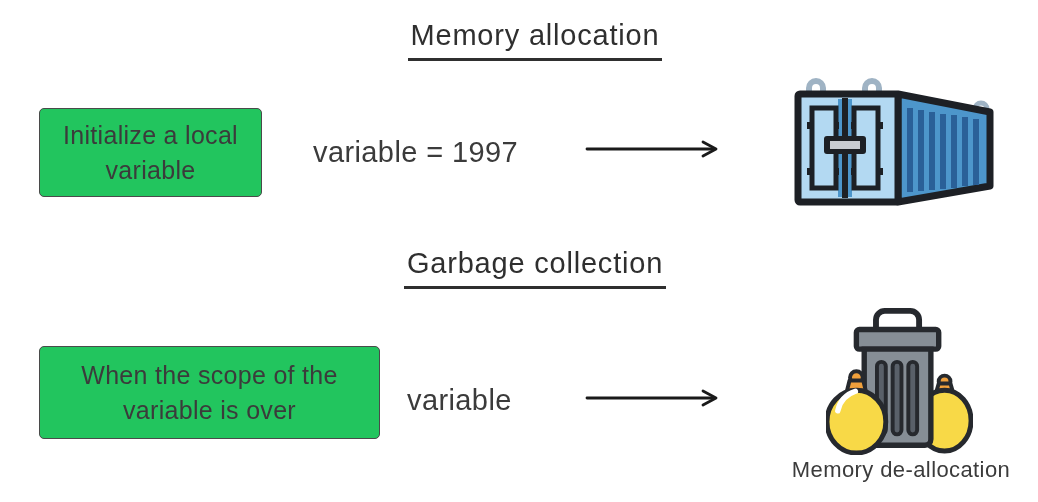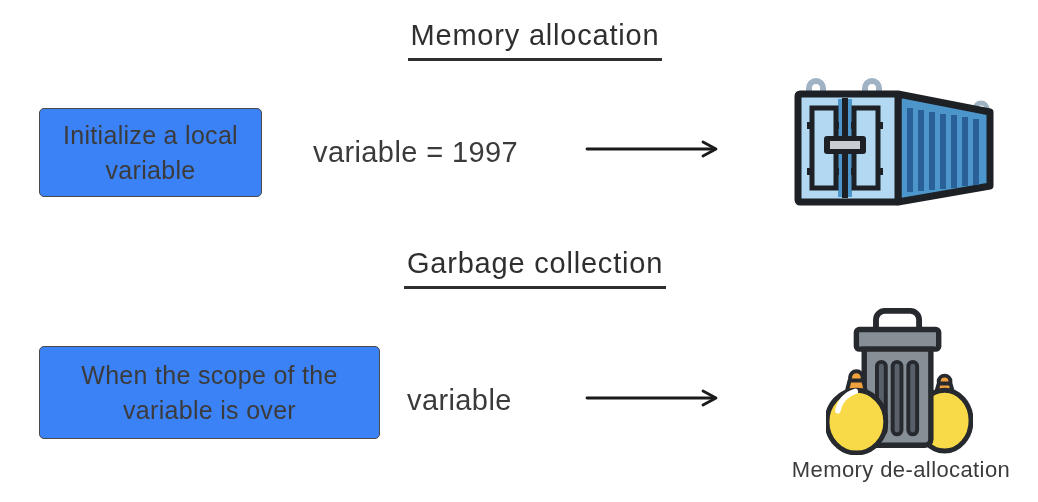--- a/index.html
+++ b/index.html
@@ -27,21 +27,21 @@
     font-size: 29px;
     letter-spacing: 0.8px;
     color: #2f2f2f;
     border-bottom: 3px solid #2f2f2f;
     padding: 0 3px 6px 3px;
     line-height: 1.1;
   }
   .note-box {
     border: 1.5px solid #4a4a4a;
     border-radius: 5px;
-    background: #3b82f6;
+    background: #22c55e;
     display: flex;
     align-items: center;
     justify-content: center;
     text-align: center;
     font-size: 25px;
     line-height: 1.38;
     white-space: pre-line;
     color: #3b3b3b;
     letter-spacing: 0.3px;
   }

